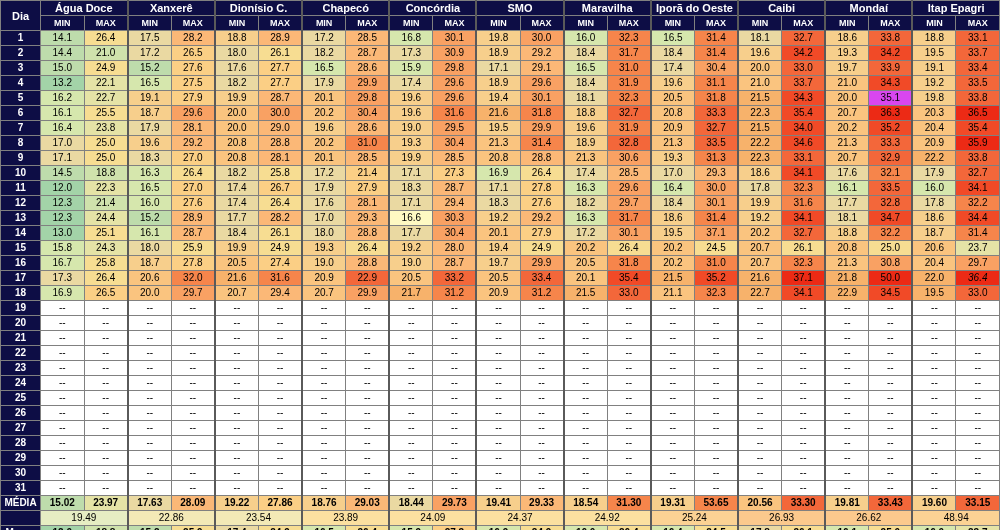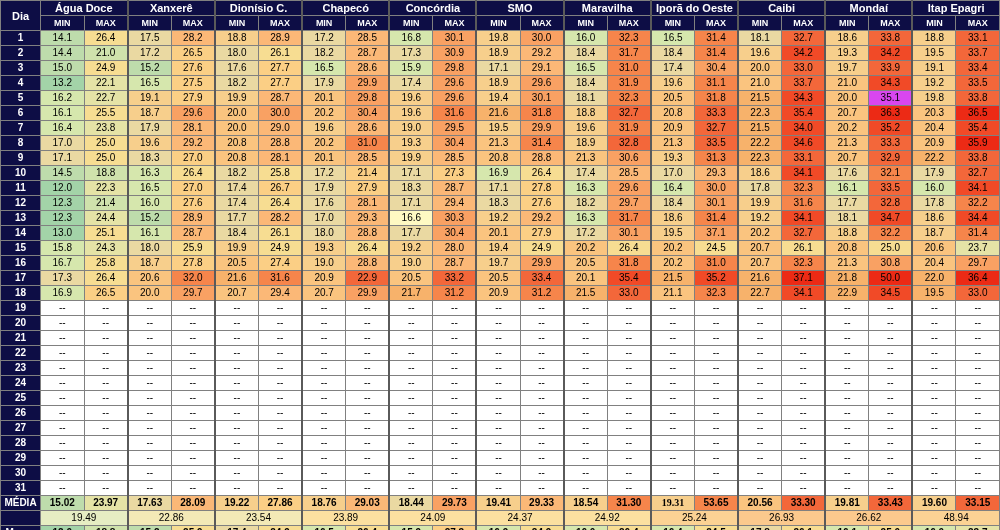--- a/index.html
+++ b/index.html
@@ -481,21 +481,21 @@
           <td style="background: rgb(243, 103, 58);">33.4</td>
           <td class="sep" style="background: rgb(250, 196, 127);">20.1</td>
           <td style="background: rgb(241, 74, 39);">35.4</td>
           <td class="sep" style="background: rgb(247, 178, 107);">21.5</td>
           <td style="background: rgb(241, 74, 39);">35.2</td>
           <td class="sep" style="background: rgb(247, 178, 107);">21.6</td>
           <td style="background: rgb(236, 42, 21);">37.1</td>
           <td class="sep" style="background: rgb(247, 178, 107);">21.8</td>
           <td style="background: rgb(236, 42, 21);">50.0</td>
           <td class="sep" style="background: rgb(247, 178, 107);">22.0</td>
-          <td style="background: rgb(236, 42, 21);">36.4</td>
+          <td style="background: rgb(236, 42, 21); font-style: italic;">36.4</td>
         </tr>
         <tr>
           <td class="daycell">18</td>
           <td style="background: rgb(214, 231, 173);">16.9</td>
           <td style="background: rgb(251, 207, 133);">26.5</td>
           <td class="sep" style="background: rgb(250, 196, 127);">20.0</td>
           <td style="background: rgb(249, 161, 99);">29.7</td>
           <td class="sep" style="background: rgb(250, 196, 127);">20.7</td>
           <td style="background: rgb(251, 184, 119);">29.4</td>
           <td class="sep" style="background: rgb(250, 196, 127);">20.7</td>
@@ -849,21 +849,21 @@
           <td class="sep" style="background: rgb(247, 207, 140);">19.22</td>
           <td style="background: rgb(251, 207, 133);">27.86</td>
           <td class="sep" style="background: rgb(247, 207, 140);">18.76</td>
           <td style="background: rgb(251, 184, 119);">29.03</td>
           <td class="sep" style="background: rgb(234, 217, 162);">18.44</td>
           <td style="background: rgb(249, 161, 99);">29.73</td>
           <td class="sep" style="background: rgb(247, 207, 140);">19.41</td>
           <td style="background: rgb(251, 184, 119);">29.33</td>
           <td class="sep" style="background: rgb(247, 207, 140);">18.54</td>
           <td style="background: rgb(246, 133, 75);">31.30</td>
-          <td class="sep" style="background: rgb(247, 207, 140); font-family: Liberation Serif, serif;">19.31</td>
+          <td class="sep" style="background: rgb(247, 207, 140);">19.31</td>
           <td style="background: rgb(246, 133, 75);">53.65</td>
           <td class="sep" style="background: rgb(250, 196, 127);">20.56</td>
           <td style="background: rgb(243, 103, 58);">33.30</td>
           <td class="sep" style="background: rgb(247, 207, 140);">19.81</td>
           <td style="background: rgb(243, 103, 58);">33.43</td>
           <td class="sep" style="background: rgb(247, 207, 140);">19.60</td>
           <td style="background: rgb(243, 103, 58);">33.15</td>
         </tr>
         <tr>
           <td class="lblcell"></td>

